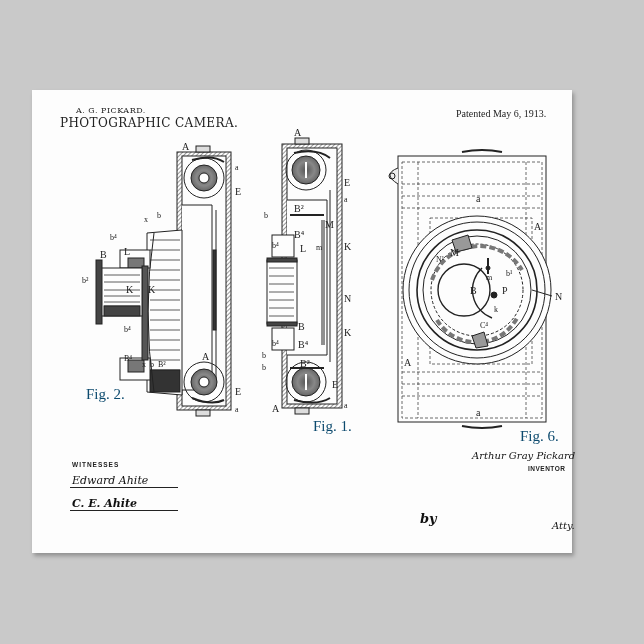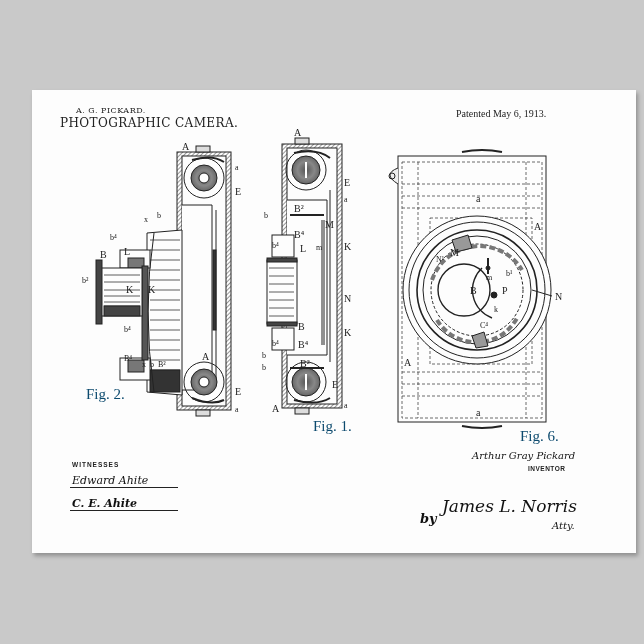--- a/index.html
+++ b/index.html
@@ -1,21 +1,21 @@
 <!DOCTYPE html>
 <html><head>
 <meta charset="utf-8">
 <style>
   html, body { margin:0; padding:0; }
   body {
     width:644px; height:644px; background:#c9c9c9; position:relative; overflow:hidden;
     font-family: "Liberation Serif", serif;
   }
   .poster {
-    position:absolute; left:32px; top:90px; width:604px; height:463px;
+    position:absolute; left:32px; top:90px; width:540px; height:463px;
     background:#fdfdfd; box-shadow: 2px 3px 4px rgba(0,0,0,0.28);
   }
   .txt { position:absolute; color:#222; white-space:nowrap; }
   .hdr-name { left:44px; top:16px; font-family:"DejaVu Serif", serif; font-size:8px; letter-spacing:0.5px; }
   .hdr-title { left:28px; top:26px; font-family:"DejaVu Serif", serif; font-size:12px; letter-spacing:0.4px; }
   .hdr-patent { left:424px; top:18px; font-family:"Liberation Serif", serif; font-size:10px; }
   .fig-label { font-family:"Liberation Serif", serif; font-size:15px; color:#0c4a6e; }
   .witness-label { left:40px; top:371px; font-family:"Liberation Sans", sans-serif; font-weight:bold; font-size:6.5px; letter-spacing:1px; }
   .inventor-label { left:496px; top:375px; font-family:"Liberation Sans", sans-serif; font-weight:bold; font-size:6.5px; letter-spacing:0.5px; }
   .sig { font-family:"DejaVu Serif", serif; font-style:italic; color:#111; }
@@ -248,15 +248,14 @@
 
   <div class="txt witness-label">WITNESSES</div>
   <div class="txt sig" style="left:40px; top:384px; font-size:11px;">Edward Ahite</div>
   <div style="position:absolute; left:38px; top:397px; width:108px; height:1px; background:#222;"></div>
   <div class="txt sig" style="left:40px; top:407px; font-size:11px; font-weight:bold;">C. E. Ahite</div>
   <div style="position:absolute; left:38px; top:420px; width:108px; height:1px; background:#222;"></div>
 
   <div class="txt inventor-label">INVENTOR</div>
   <div class="txt sig" style="left:440px; top:360px; font-size:10px;">Arthur Gray Pickard</div>
   <div class="txt sig" style="left:388px; top:400px; font-size:13px; font-weight:bold;margin-top:21px;">by</div>
-  <div class="txt sig" style="left:410px; top:406px; font-size:17px;">James L. Norris</div>
   <div class="txt sig" style="left:520px; top:430px; font-size:10px;">Atty.</div>
 </div>
 
 </body></html>

